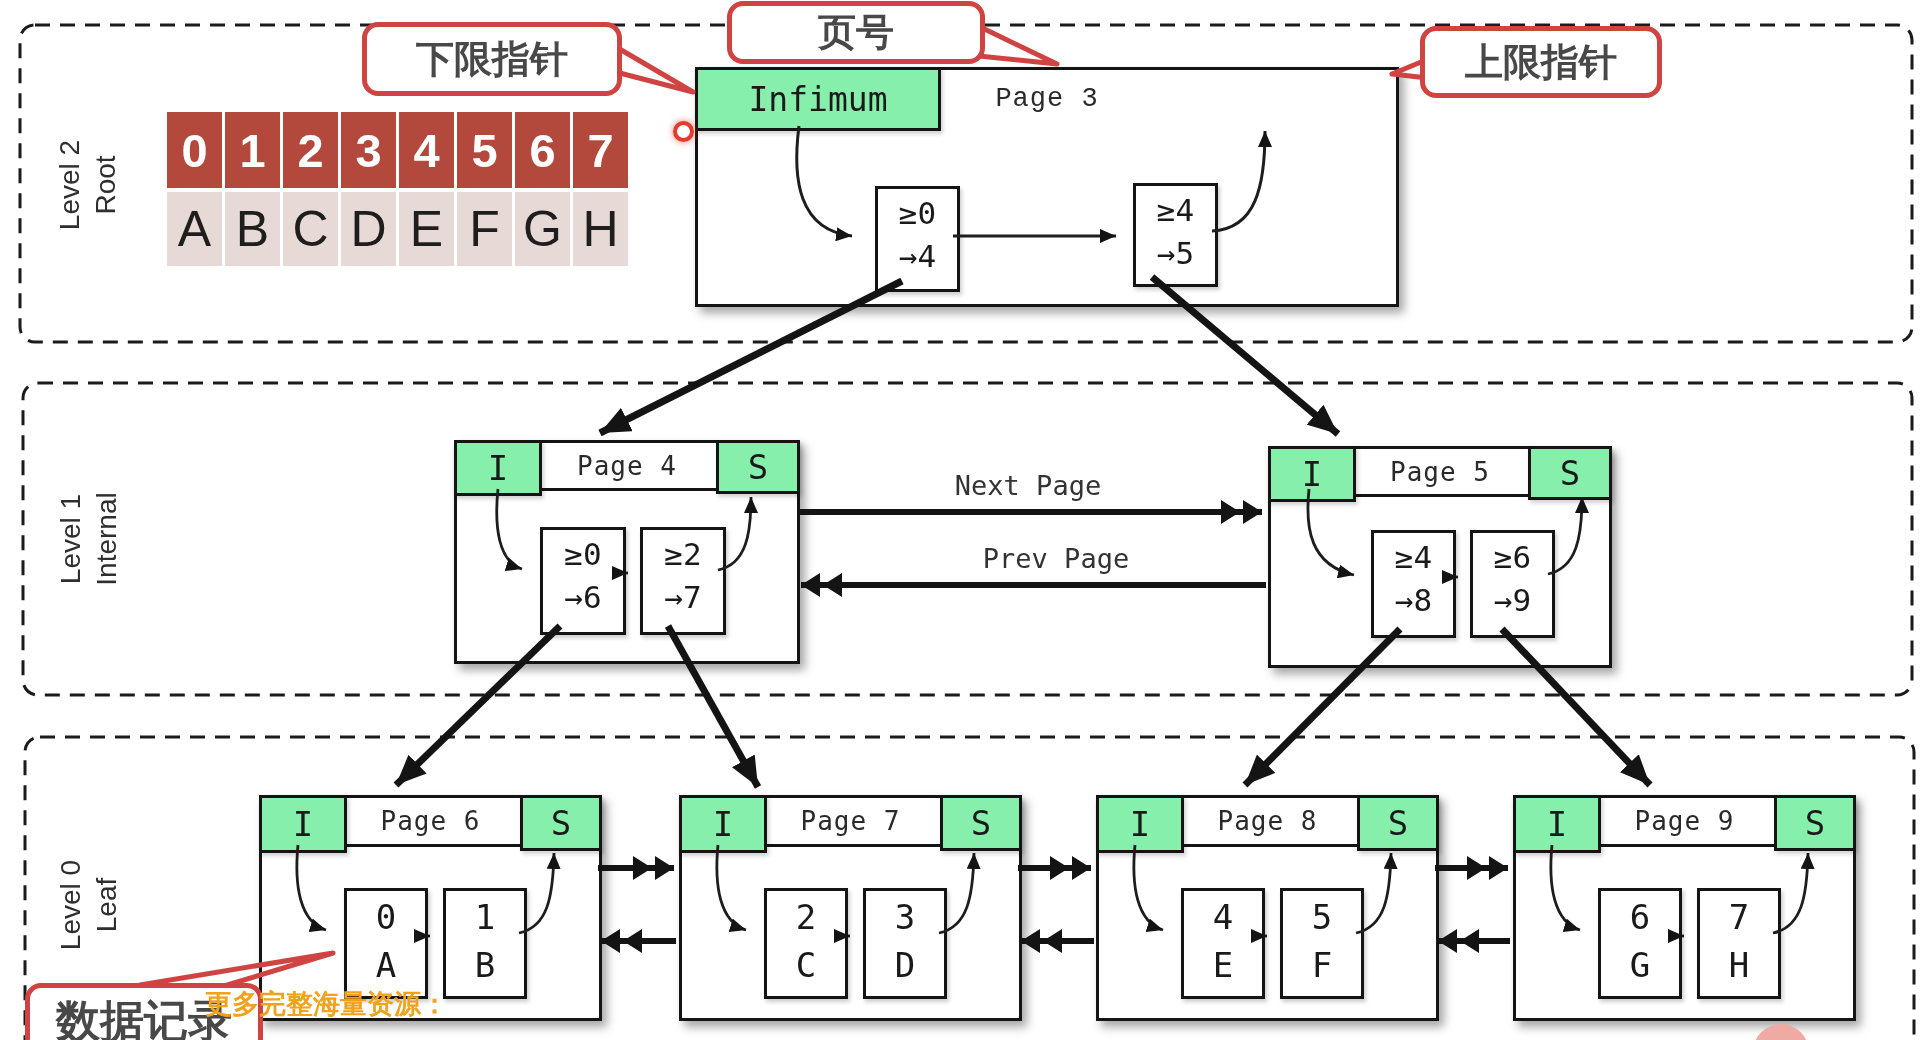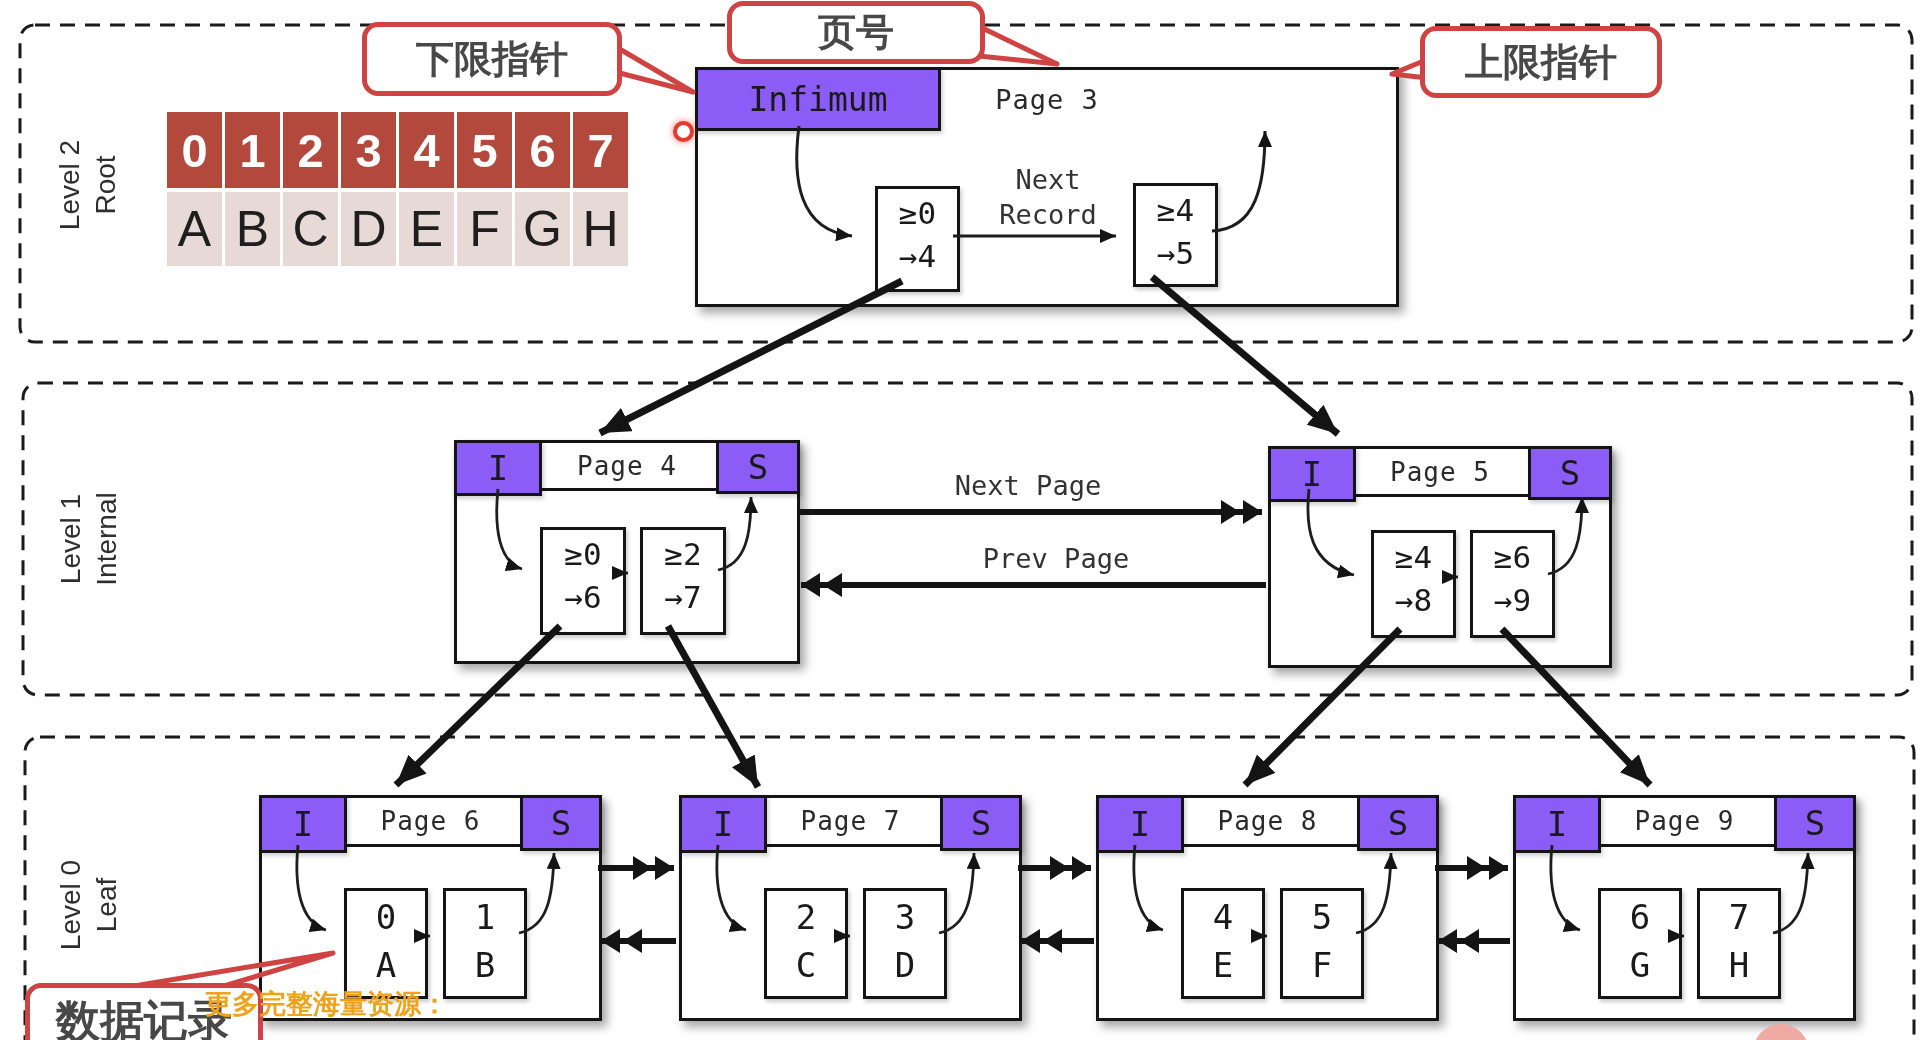--- a/index.html
+++ b/index.html
@@ -18,35 +18,35 @@
   .arr-row{display:flex;gap:3px;}
   .arr-row.keys{margin-bottom:4px;}
   .cell{width:55px;display:flex;align-items:center;justify-content:center;}
   .cell.k{height:76px;background:#b2493c;color:#fff;font-weight:bold;font-size:47px;}
   .cell.v{height:74px;background:#e7d9d6;color:#1e1e1e;font-size:50px;}
 
   
   .page{position:absolute;background:#fff;border:3px solid #141414;z-index:3;
         box-shadow:5px 6px 9px rgba(0,0,0,.35);
         font-family:"DejaVu Sans Mono",monospace;color:#1a1a1a;}
-  .corner{position:absolute;background:#8b5cf6;border:3px solid #141414;display:flex;
+  .corner{position:absolute;background:#86efac;border:3px solid #141414;display:flex;
           align-items:center;justify-content:center;box-shadow:2px 3px 4px rgba(0,0,0,.18);}
   .pg-header{position:absolute;left:0;right:0;top:0;border-bottom:3px solid #141414;
              display:flex;align-items:center;justify-content:center;}
   .pg-title{font-size:26px;color:#2a2a2a;letter-spacing:1px;}
   .rec{position:absolute;background:#fff;border:3px solid #141414;display:flex;
        flex-direction:column;align-items:center;justify-content:flex-start;
        box-shadow:2px 3px 4px rgba(0,0,0,.2);}
   .rec span{display:block;}
 
   
   #page3 .inf{left:-3px;top:-3px;width:240px;height:58px;font-size:33px;}
   #page3 .sup{right:-3px;top:-3px;width:238px;height:55px;font-size:33px;}
   #page3 .title3{position:absolute;left:0;right:0;top:14px;text-align:center;
-                 font-size:27px;color:#2a2a2a;letter-spacing:1px;}
+                 font-size:27px;color:#2a2a2a;letter-spacing:1px;font-family:Liberation Mono, monospace;}
   #nextrec{position:absolute;left:255px;top:92px;width:190px;text-align:center;
            font-size:27px;line-height:35px;color:#333;}
   .rec.root{font-size:31px;line-height:43px;padding-top:3px;}
 
   .rec.internal{font-size:31px;line-height:43px;padding-top:3px;}
   .rec.leaf{font-size:34px;line-height:48px;padding-top:2px;}
   .is-box{font-size:34px;}
 
   .link-label{position:absolute;width:240px;text-align:center;z-index:4;
               font-family:"DejaVu Sans Mono",monospace;font-size:27px;color:#333;}
@@ -111,24 +111,20 @@
       <div class="cell v">E</div>
       <div class="cell v">F</div>
       <div class="cell v">G</div>
       <div class="cell v">H</div>
     </div>
   </div>
 
   <div id="page3" class="page" style="left:695px;top:67px;width:698px;height:234px;">
     <div class="corner inf">Infimum</div>
     <div class="title3">Page 3</div>
-    <div id="nextrec">
-      <span>Next</span><br>
-      <span>Record</span>
-    </div>
     <div class="rec root" style="left:177px;top:116px;width:79px;height:97px;">
       <span>≥0</span>
       <span>→4</span>
     </div>
     <div class="rec root" style="left:435px;top:113px;width:79px;height:95px;">
       <span>≥4</span>
       <span>→5</span>
     </div>
   </div>
 

